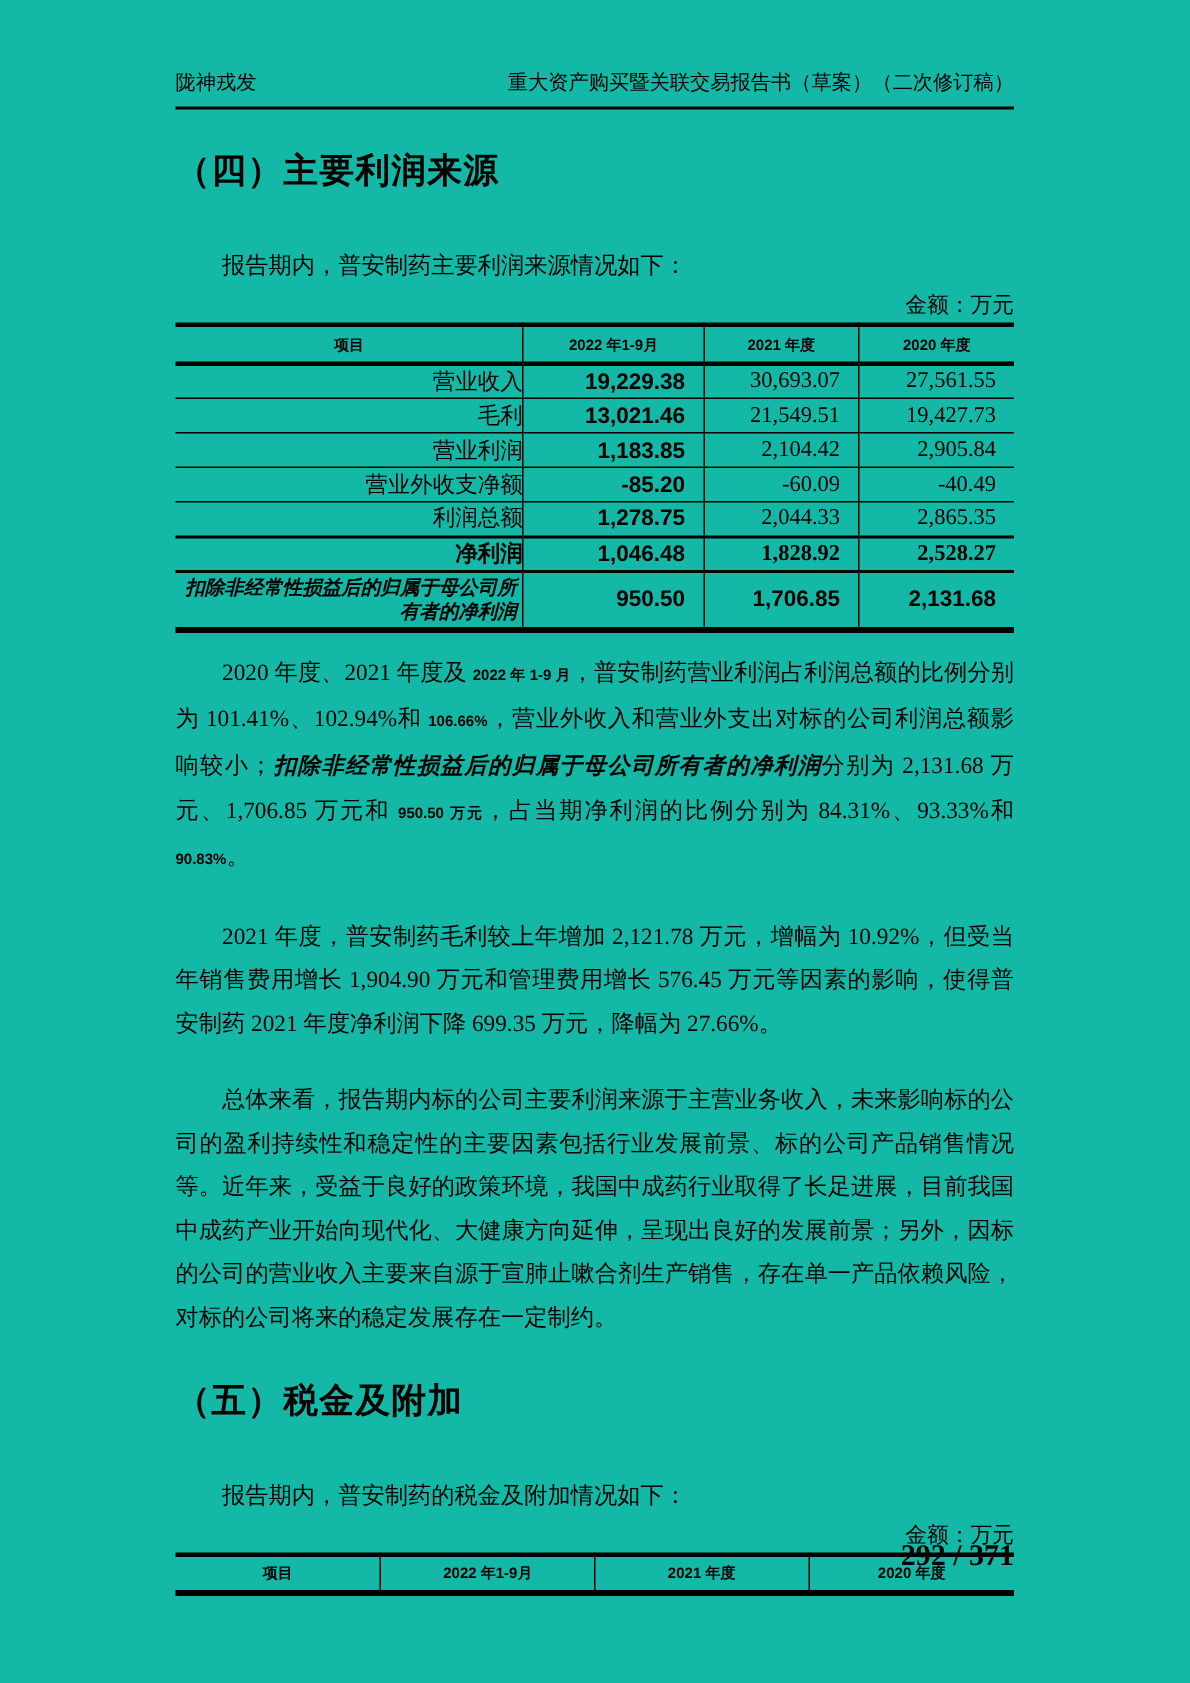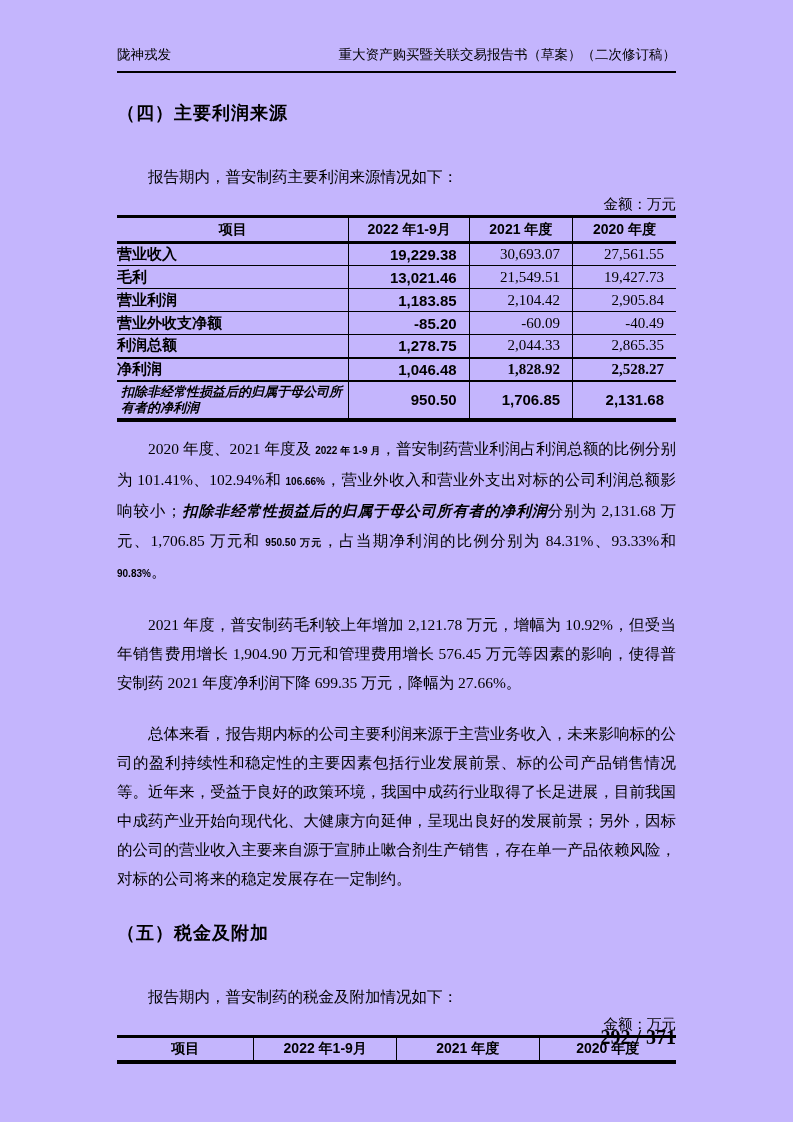--- a/index.html
+++ b/index.html
@@ -1,53 +1,53 @@
 <!DOCTYPE html>
 <html><head>
 <meta charset="utf-8">
 <style>
   * { margin:0; padding:0; box-sizing:border-box; }
   html,body { background:#ffffff; }
   body { font-family:"Liberation Serif","DejaVu Serif",serif; color:#000; }
   .page {
     position:relative; width:793px; height:1122px; margin:0 auto;
-    background:#c4b5fd; overflow:hidden;
+    background:#14b8a6; overflow:hidden;
   }
   .content { padding:0 117px; }
 
   
   .running-header {
     display:flex; justify-content:space-between; align-items:flex-end;
     padding-top:46px; padding-bottom:7px; border-bottom:2px solid #000;
     font-size:13.5px; line-height:18px;
   }
 
   h1.sec-title {
-    margin-top:28px; font-size:18px; line-height:25px; font-weight:bold;
+    margin-top:28px; font-size:23px; line-height:25px; font-weight:bold;
     font-family:"Liberation Sans","DejaVu Sans",sans-serif; letter-spacing:1px;
   }
   h1.sec-title.second { margin-top:28px; }
 
   p.intro { margin-top:42px; font-size:15.5px; line-height:20px; text-indent:2em;font-family:Liberation Mono, monospace; }
   .unit-line { margin-top:7px; font-size:14.5px; line-height:18px; text-align:right; }
 
   table.fin { width:100%; border-collapse:collapse; margin-top:2px;
     border-top:3px solid #000; font-size:15px; table-layout:fixed; }
   table.fin.t1 { border-bottom:4px solid #000; }
   table.fin.t2 { border-bottom:4px solid #000; }
   table.fin thead th {
     height:26px; font-weight:bold; text-align:center; vertical-align:middle;
     border-bottom:3px solid #000; font-family:"Liberation Sans","DejaVu Sans",sans-serif;
-    font-size:14px;
+    font-size:10px;
   }
   table.fin td { height:23px; vertical-align:middle; border-bottom:1.4px solid #000; }
   table.fin tr > * + * { border-left:1.4px solid #000; }
   table.fin tbody tr:last-child td { border-bottom:none; }
   table.fin tbody tr.em td { border-top:2px solid #000; }
-  td.lbl { text-align:left;font-weight:bold; }
+  td.lbl { text-align:right; }
   td.num { text-align:right; padding-right:12px;margin-top:44px; }
   .hei { font-family:"Liberation Sans","DejaVu Sans",sans-serif; font-weight:bold; }
   .serifbold { font-weight:bold; }
   .kai { font-weight:bold; font-style:italic; }
   tr.small-label td.lbl { font-size:13px; line-height:16px; height:38px; padding:2px 4px; }
 
   p.body-par {
     margin-top:22px; font-size:15.5px; line-height:29px;
     text-indent:2em; text-align:justify;
   }

